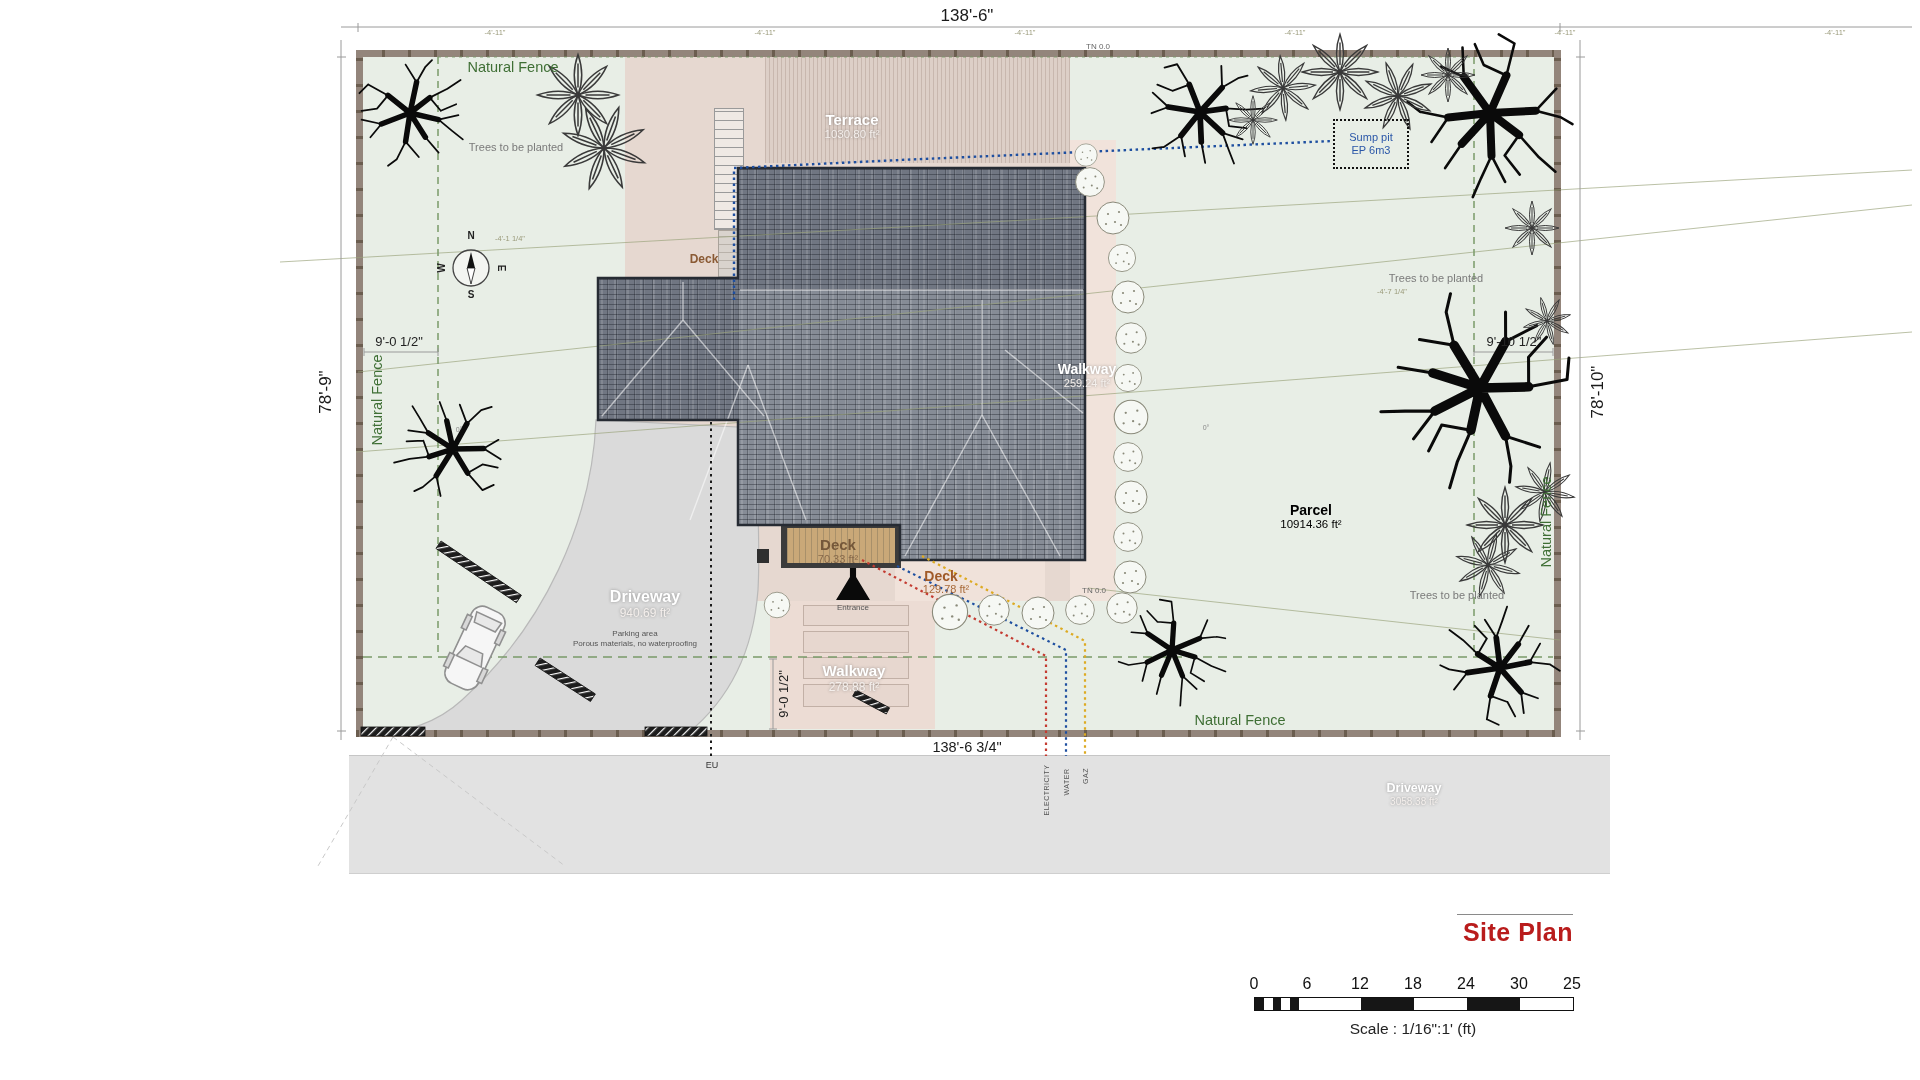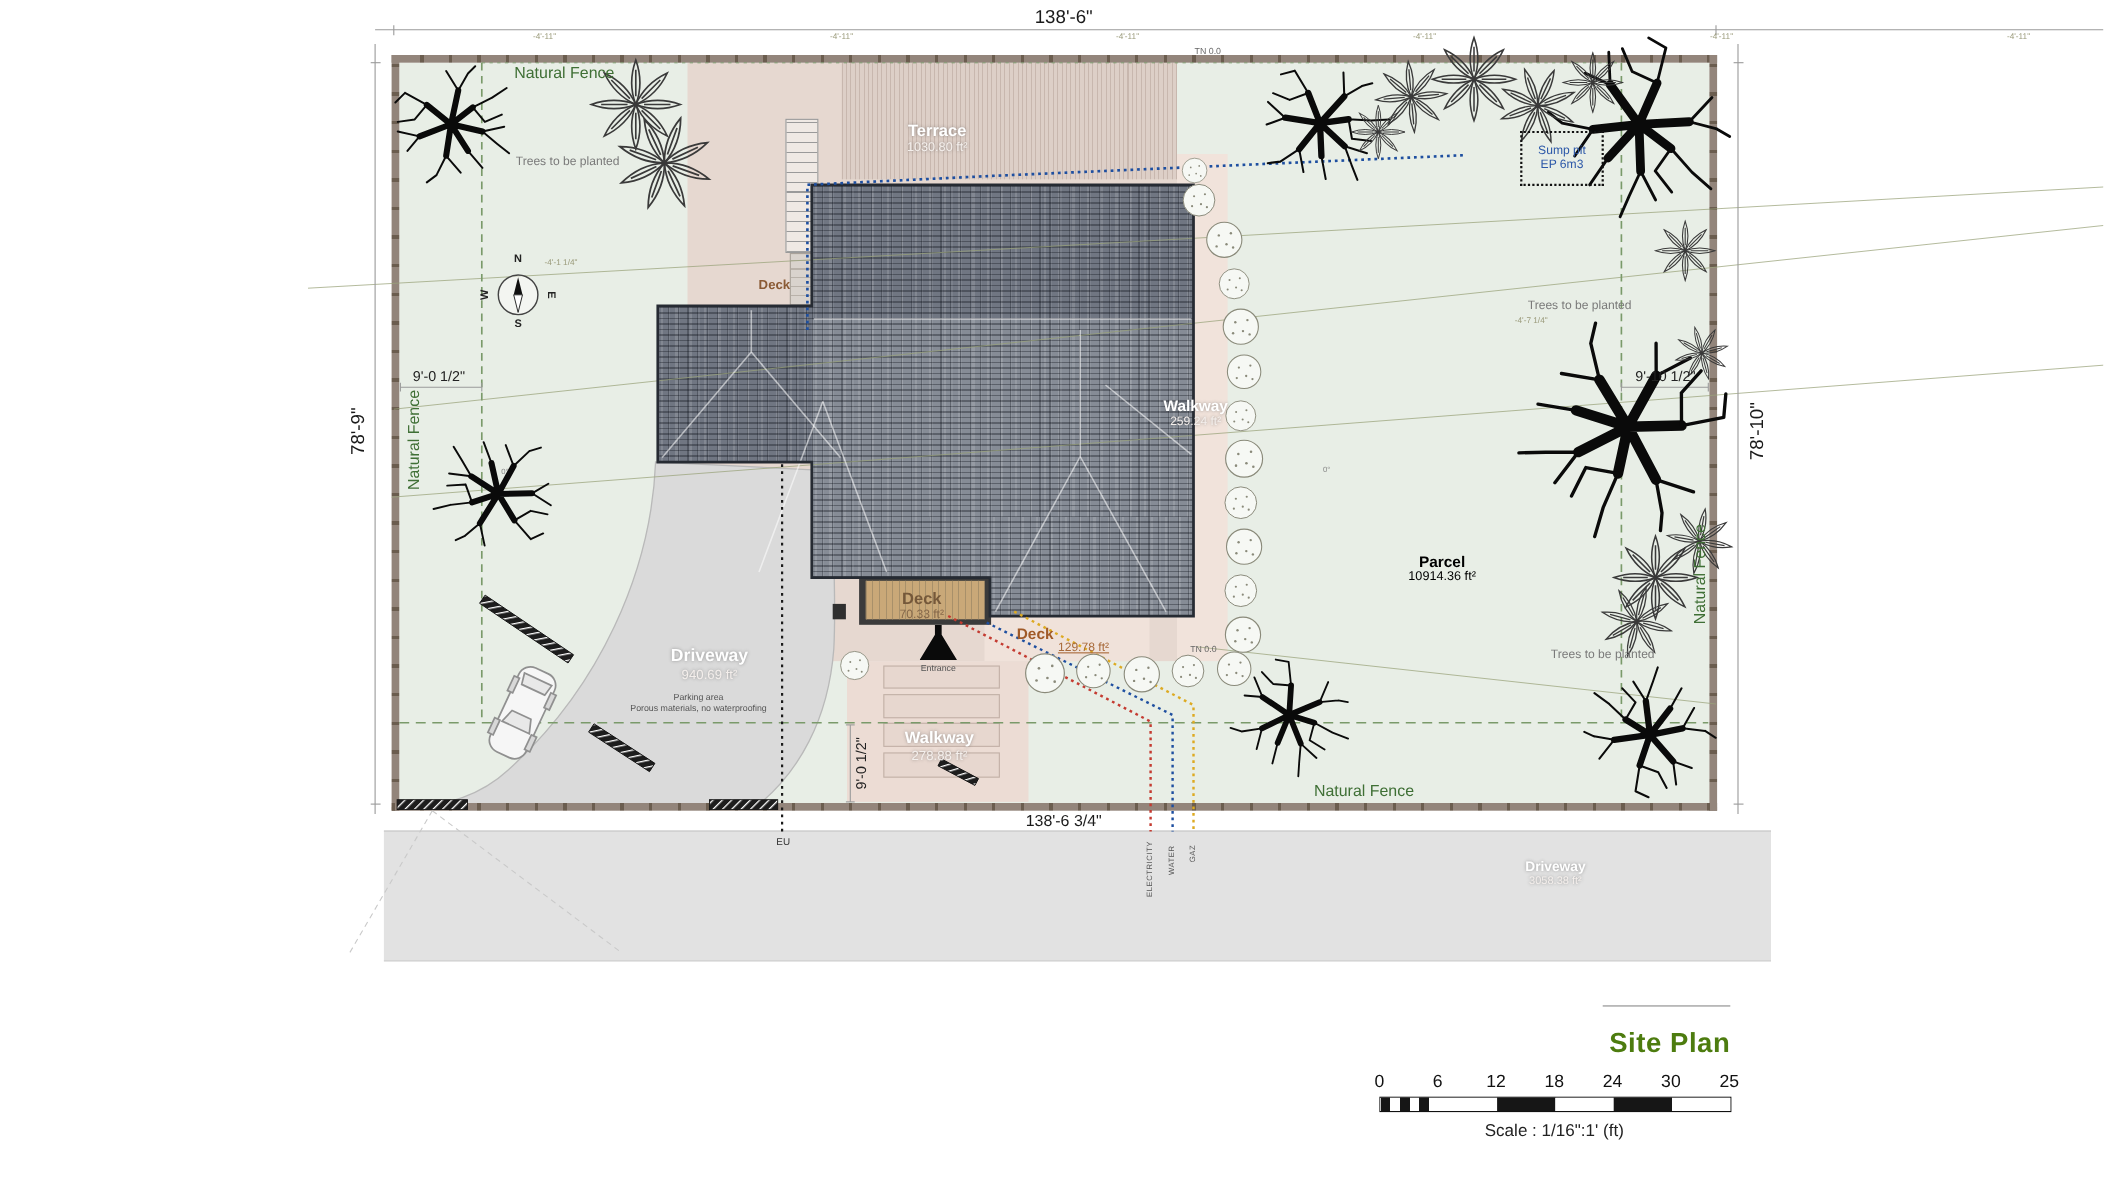--- a/index.html
+++ b/index.html
@@ -44,21 +44,21 @@
   .wbold{color:#fff;font-weight:bold;text-shadow:0 0 3px rgba(60,60,60,.45);}
   .warea{color:#f4efec;text-shadow:0 0 3px rgba(60,60,60,.45);}
   .decklbl{color:#75583a;font-weight:bold;font-size:15px;}
   .deckarea{color:#86684a;font-size:11px;}
   .deck2lbl{color:#a05a28;font-weight:bold;font-size:14px;}
   .deck2area{color:#a86a3a;font-size:11px;}
   .parceltxt{color:#000000;}
   .tiny{font-size:8px;color:#666;}
   .utl{font-size:7px;color:#555;letter-spacing:.5px;}
   .compassletter{font-size:10px;color:#222;font-weight:bold;}
-  .titleblock{color:#4d7c0f;font-weight:bold;font-size:25px;letter-spacing:.5px;margin-top:16px;}
+  .titleblock{color:#b91c1c;font-weight:bold;font-size:25px;letter-spacing:.5px;}
   .scalenum{font-size:16px;color:#111;}
   .scaletxt{font-size:15.5px;color:#222;}
   .segrow{position:absolute;display:flex;border:1.5px solid #111;height:12px;}
   .seg{width:53px;height:12px;}
 </style>
 </head>
 <body>
 
 <div id="stage">
 
@@ -264,21 +264,21 @@
 
     <use href="#carg" transform="translate(475,648) rotate(205) scale(1.05)"></use>
 
     <g>
       <circle cx="471" cy="268" r="18" fill="rgba(250,250,248,0.6)" stroke="#444" stroke-width="1.3"></circle>
       <path d="M471 252 L475 268 L467 268 Z" fill="#111"></path>
       <path d="M467 268 L475 268 L471 284 Z" fill="#fff" stroke="#111" stroke-width="0.8"></path>
     </g>
   </svg>
 
-  <div class="abs sumpbox" style="left:1382px;top:119px;width:72px;height:46px;">
+  <div class="abs sumpbox" style="left:1333px;top:119px;width:72px;height:46px;">
     <span>Sump pit</span>
     <span>EP 6m3</span>
   </div>
 
   <div class="lc dimtxt" style="left:967px;top:6px;">138'-6"</div>
   <div class="lc tick" style="left:495px;top:28px;">-4'-11"</div>
   <div class="lc tick" style="left:765px;top:28px;">-4'-11"</div>
   <div class="lc tick" style="left:1025px;top:28px;">-4'-11"</div>
   <div class="lc tick" style="left:1295px;top:28px;">-4'-11"</div>
   <div class="lc tick" style="left:1565px;top:28px;">-4'-11"</div>
@@ -301,21 +301,21 @@
   <div class="lc graynote" style="left:516px;top:141px;">Trees to be planted</div>
   <div class="lc graynote" style="left:1436px;top:272px;">Trees to be planted</div>
   <div class="lc graynote" style="left:1457px;top:589px;">Trees to be planted</div>
 
   <div class="lc wbold" style="left:852px;top:111px;font-size:15px;">Terrace</div>
   <div class="lc warea" style="left:852px;top:128px;font-size:11.5px;">1030.80 ft²</div>
   <div class="lc" style="left:704px;top:252px;font-size:12px;font-weight:bold;color:#8a5a34;">Deck</div>
   <div class="lc decklbl" style="left:838px;top:536px;">Deck</div>
   <div class="lc deckarea" style="left:838px;top:553px;">70.33 ft²</div>
   <div class="lc deck2lbl" style="left:941px;top:568px;">Deck</div>
-  <div class="lc deck2area" style="left:985px;top:583px;text-decoration:underline;">129.78 ft²</div>
+  <div class="lc deck2area" style="left:946px;top:583px;">129.78 ft²</div>
   <div class="lc wbold" style="left:1087px;top:361px;font-size:14px;">Walkway</div>
   <div class="lc warea" style="left:1087px;top:377px;font-size:11px;text-align:center;">259.24 ft²</div>
   <div class="lc wbold" style="left:854px;top:662px;font-size:15px;">Walkway</div>
   <div class="lc warea" style="left:854px;top:680px;font-size:12px;">278.88 ft²</div>
   <div class="lc wbold" style="left:645px;top:588px;font-size:16px;">Driveway</div>
   <div class="lc warea" style="left:645px;top:606px;font-size:12px;">940.69 ft²</div>
   <div class="lc wbold" style="left:1414px;top:781px;font-size:12.5px;">Driveway</div>
   <div class="lc warea" style="left:1414px;top:796px;font-size:10px;">3058.38 ft²</div>
   <div class="lc parceltxt" style="left:1311px;top:502px;font-size:14px;font-weight:bold;">Parcel</div>
   <div class="lc parceltxt" style="left:1311px;top:518px;font-size:11.5px;">10914.36 ft²</div>

